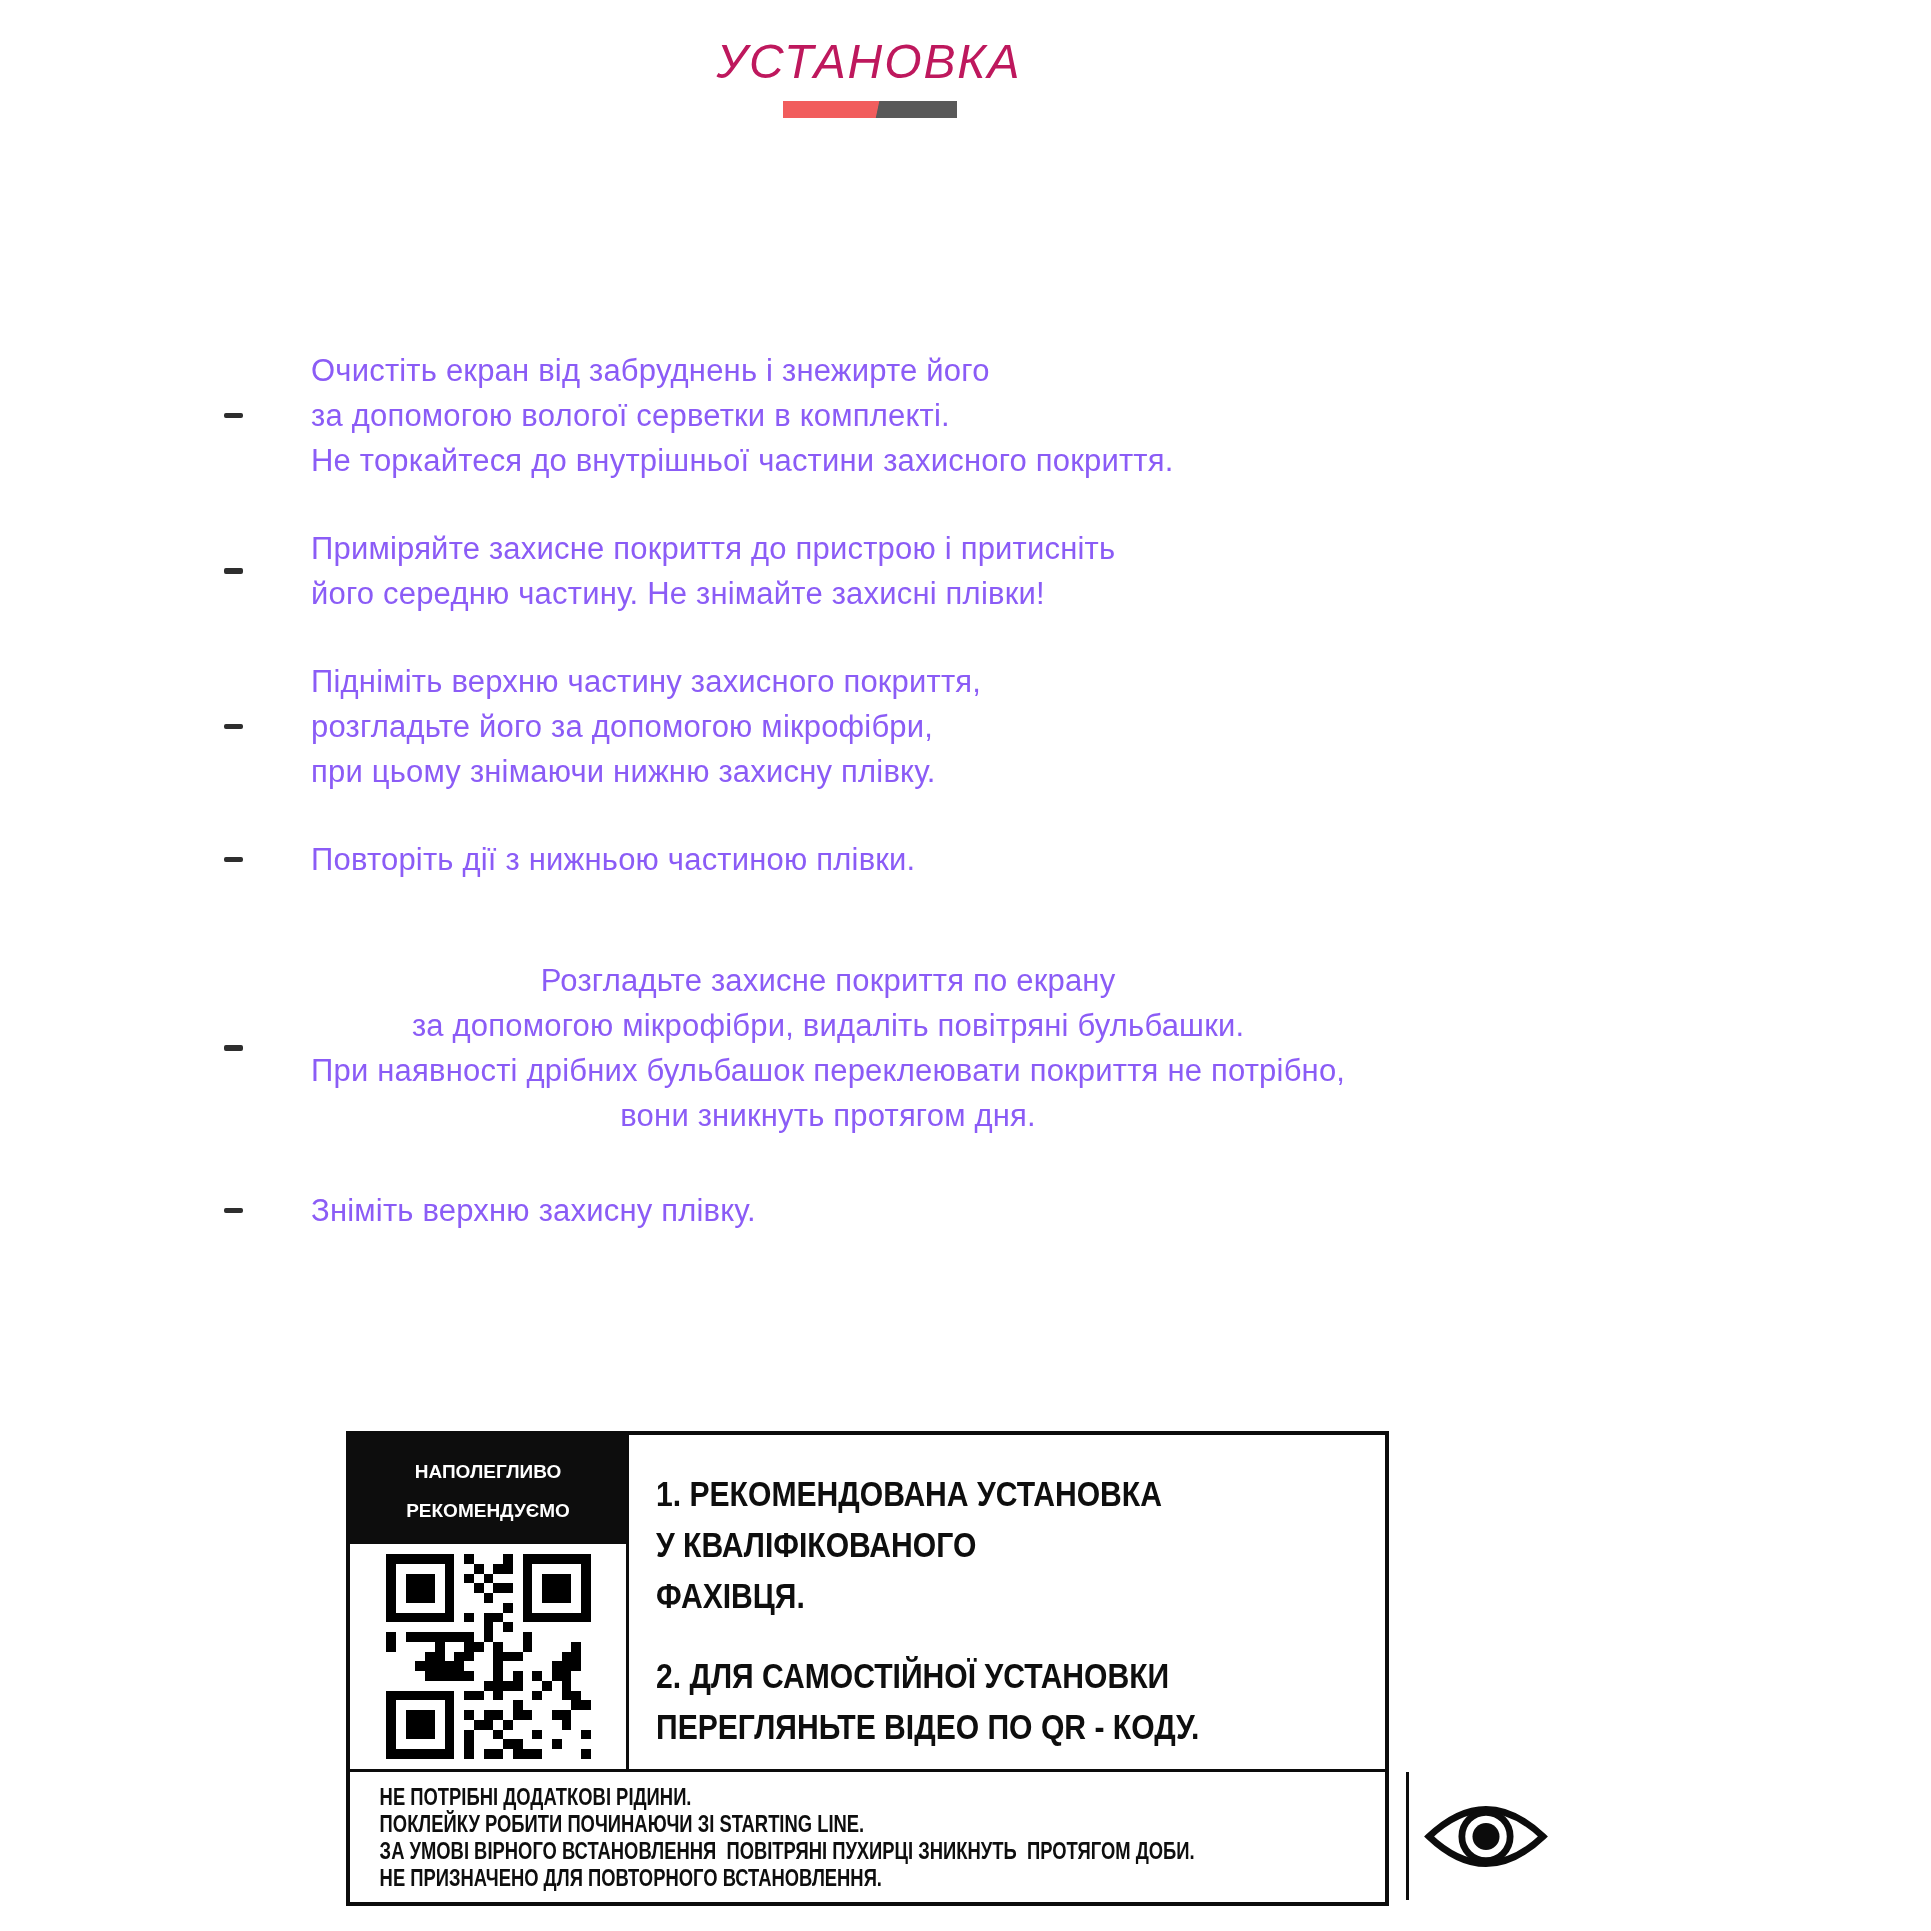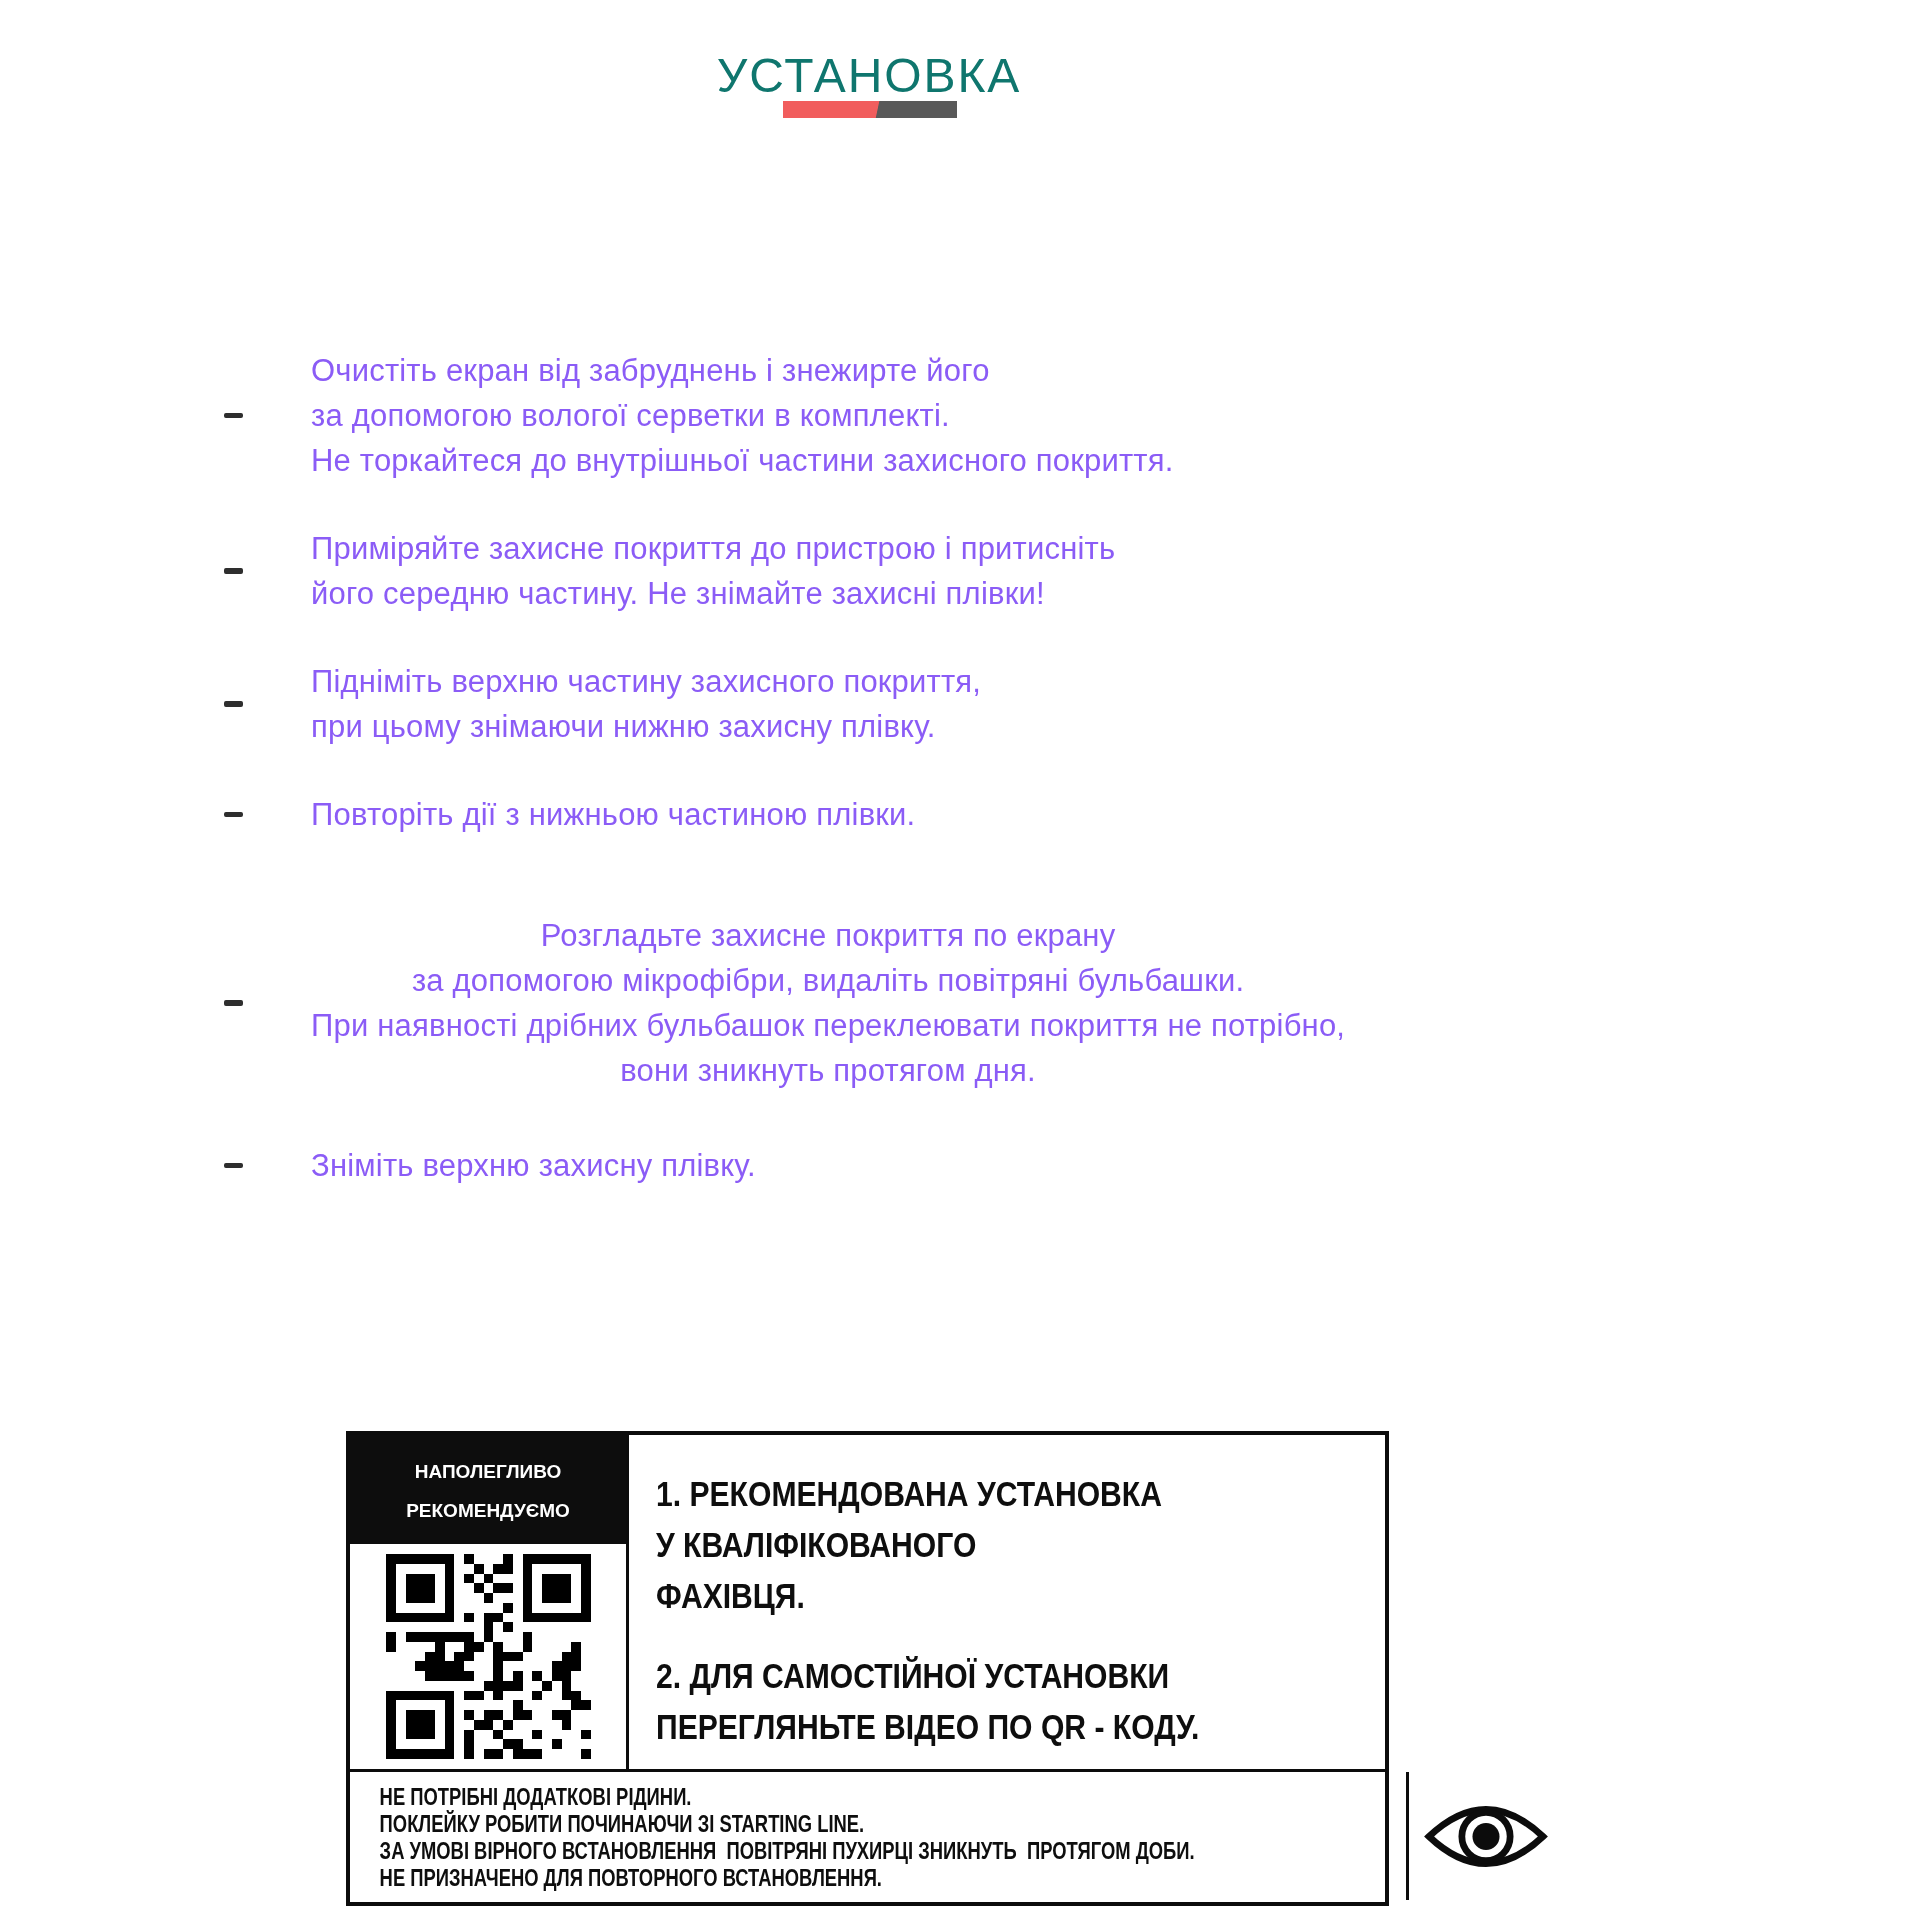--- a/index.html
+++ b/index.html
@@ -1,22 +1,22 @@
 <!DOCTYPE html>
 <html><head>
 <meta charset="utf-8">
 <style>
   html,body{margin:0;padding:0;}
   body{
     width:1931px;height:1931px;background:#ffffff;position:relative;
     font-family:"Liberation Sans", sans-serif;overflow:hidden;
   }
   .page-title{
-    position:absolute;left:0;top:15px;width:1738px;text-align:center;
-    font-size:48px;line-height:58px;letter-spacing:1.9px;color:#0f766e;font-weight:400;
+    position:absolute;left:0;top:1px;width:1738px;text-align:center;
+    font-size:48px;line-height:58px;letter-spacing:1.9px;color:#be185d;font-weight:400;font-style:italic;
   }
   .divider-bar{
     position:absolute;left:783px;top:101px;width:174px;height:17.4px;
   }
   
   .steps{position:absolute;left:224px;top:348px;}
   .step{display:flex;margin-bottom:43px;}
   .step:nth-child(4){margin-bottom:76px;}
   .step:nth-child(5){margin-bottom:50px;text-align:center;}
   .step-marker{flex:0 0 87px;display:flex;align-items:center;}
@@ -74,20 +74,21 @@
         <div>Приміряйте захисне покриття до пристрою і притисніть</div>
         <div>його середню частину. Не знімайте захисні плівки!</div>
       </div>
     </div>
     <div class="step">
       <div class="step-marker">
         <div class="dash"></div>
       </div>
       <div class="step-text">
         <div>Підніміть верхню частину захисного покриття,</div>
+        <div>розгладьте його за допомогою мікрофібри,</div>
         <div>при цьому знімаючи нижню захисну плівку.</div>
       </div>
     </div>
     <div class="step">
       <div class="step-marker">
         <div class="dash"></div>
       </div>
       <div class="step-text">
         <div>Повторіть дії з нижньою частиною плівки.</div>
       </div>

